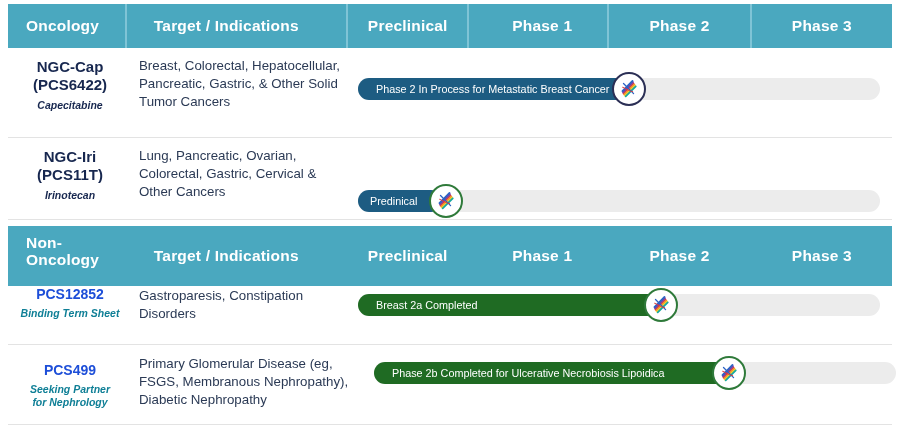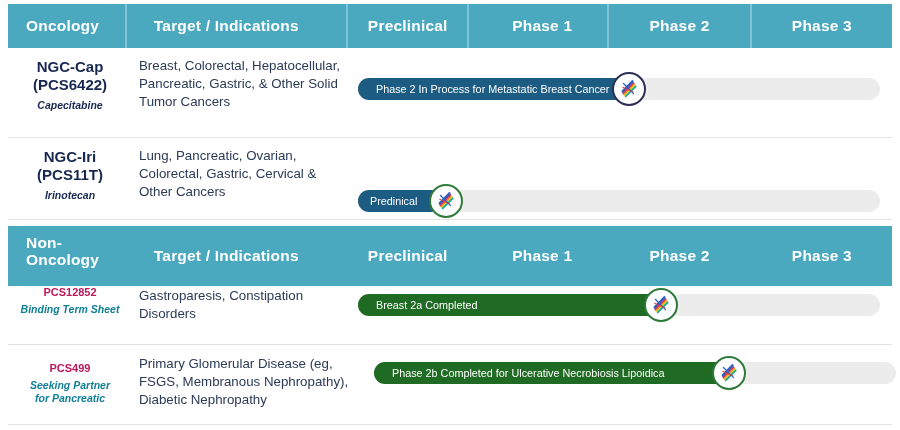--- a/index.html
+++ b/index.html
@@ -89,21 +89,21 @@
     top: 6px;
     width: 112px;
     text-align: center;
   }
   .drug .name {
     font-weight: bold;
     font-size: 15px;
     line-height: 1.22;
     color: #17274f;
   }
-  .drug .name.teal { color: #be185d; font-size: 11px; }
+  .drug .name.teal { color: #1d4ed8; font-size: 14px; }
   .drug .sub {
     font-weight: bold;
     font-style: italic;
     font-size: 10.5px;
     line-height: 1.2;
     margin-top: 4px;
     color: #17274f;
   }
   .drug .sub.teal { color: #0f7f96; }
 
@@ -283,21 +283,21 @@
         </svg>
       </div>
     </div>
   </div>
   <div class="rule u3"></div>
 
   <div class="row r4">
     <div class="drug" style="top:12px">
       <div class="name teal" style="white-space: pre-line;">PCS499</div>
       <div class="sub teal" style="white-space:pre-line">Seeking Partner
-for Pancreatic</div>
+for Nephrology</div>
     </div>
     <div class="indication">Primary Glomerular Disease (eg, FSGS, Membranous Nephropathy), Diabetic Nephropathy</div>
     <div class="track t4">
       <div class="fill green" style="width:68%">
         <span>Phase 2b Completed for Ulcerative Necrobiosis Lipoidica</span>
       </div>
       <div class="badge ring-green" style="left:calc(68% - 17px)">
         <svg width="22" height="22" viewBox="0 0 24 24" aria-hidden="true">
           <g fill="none" stroke-width="1.9" stroke-linecap="round">
             <path d="M6 17 C9 14, 13 10, 17 6" stroke="#e03a3a"></path>

